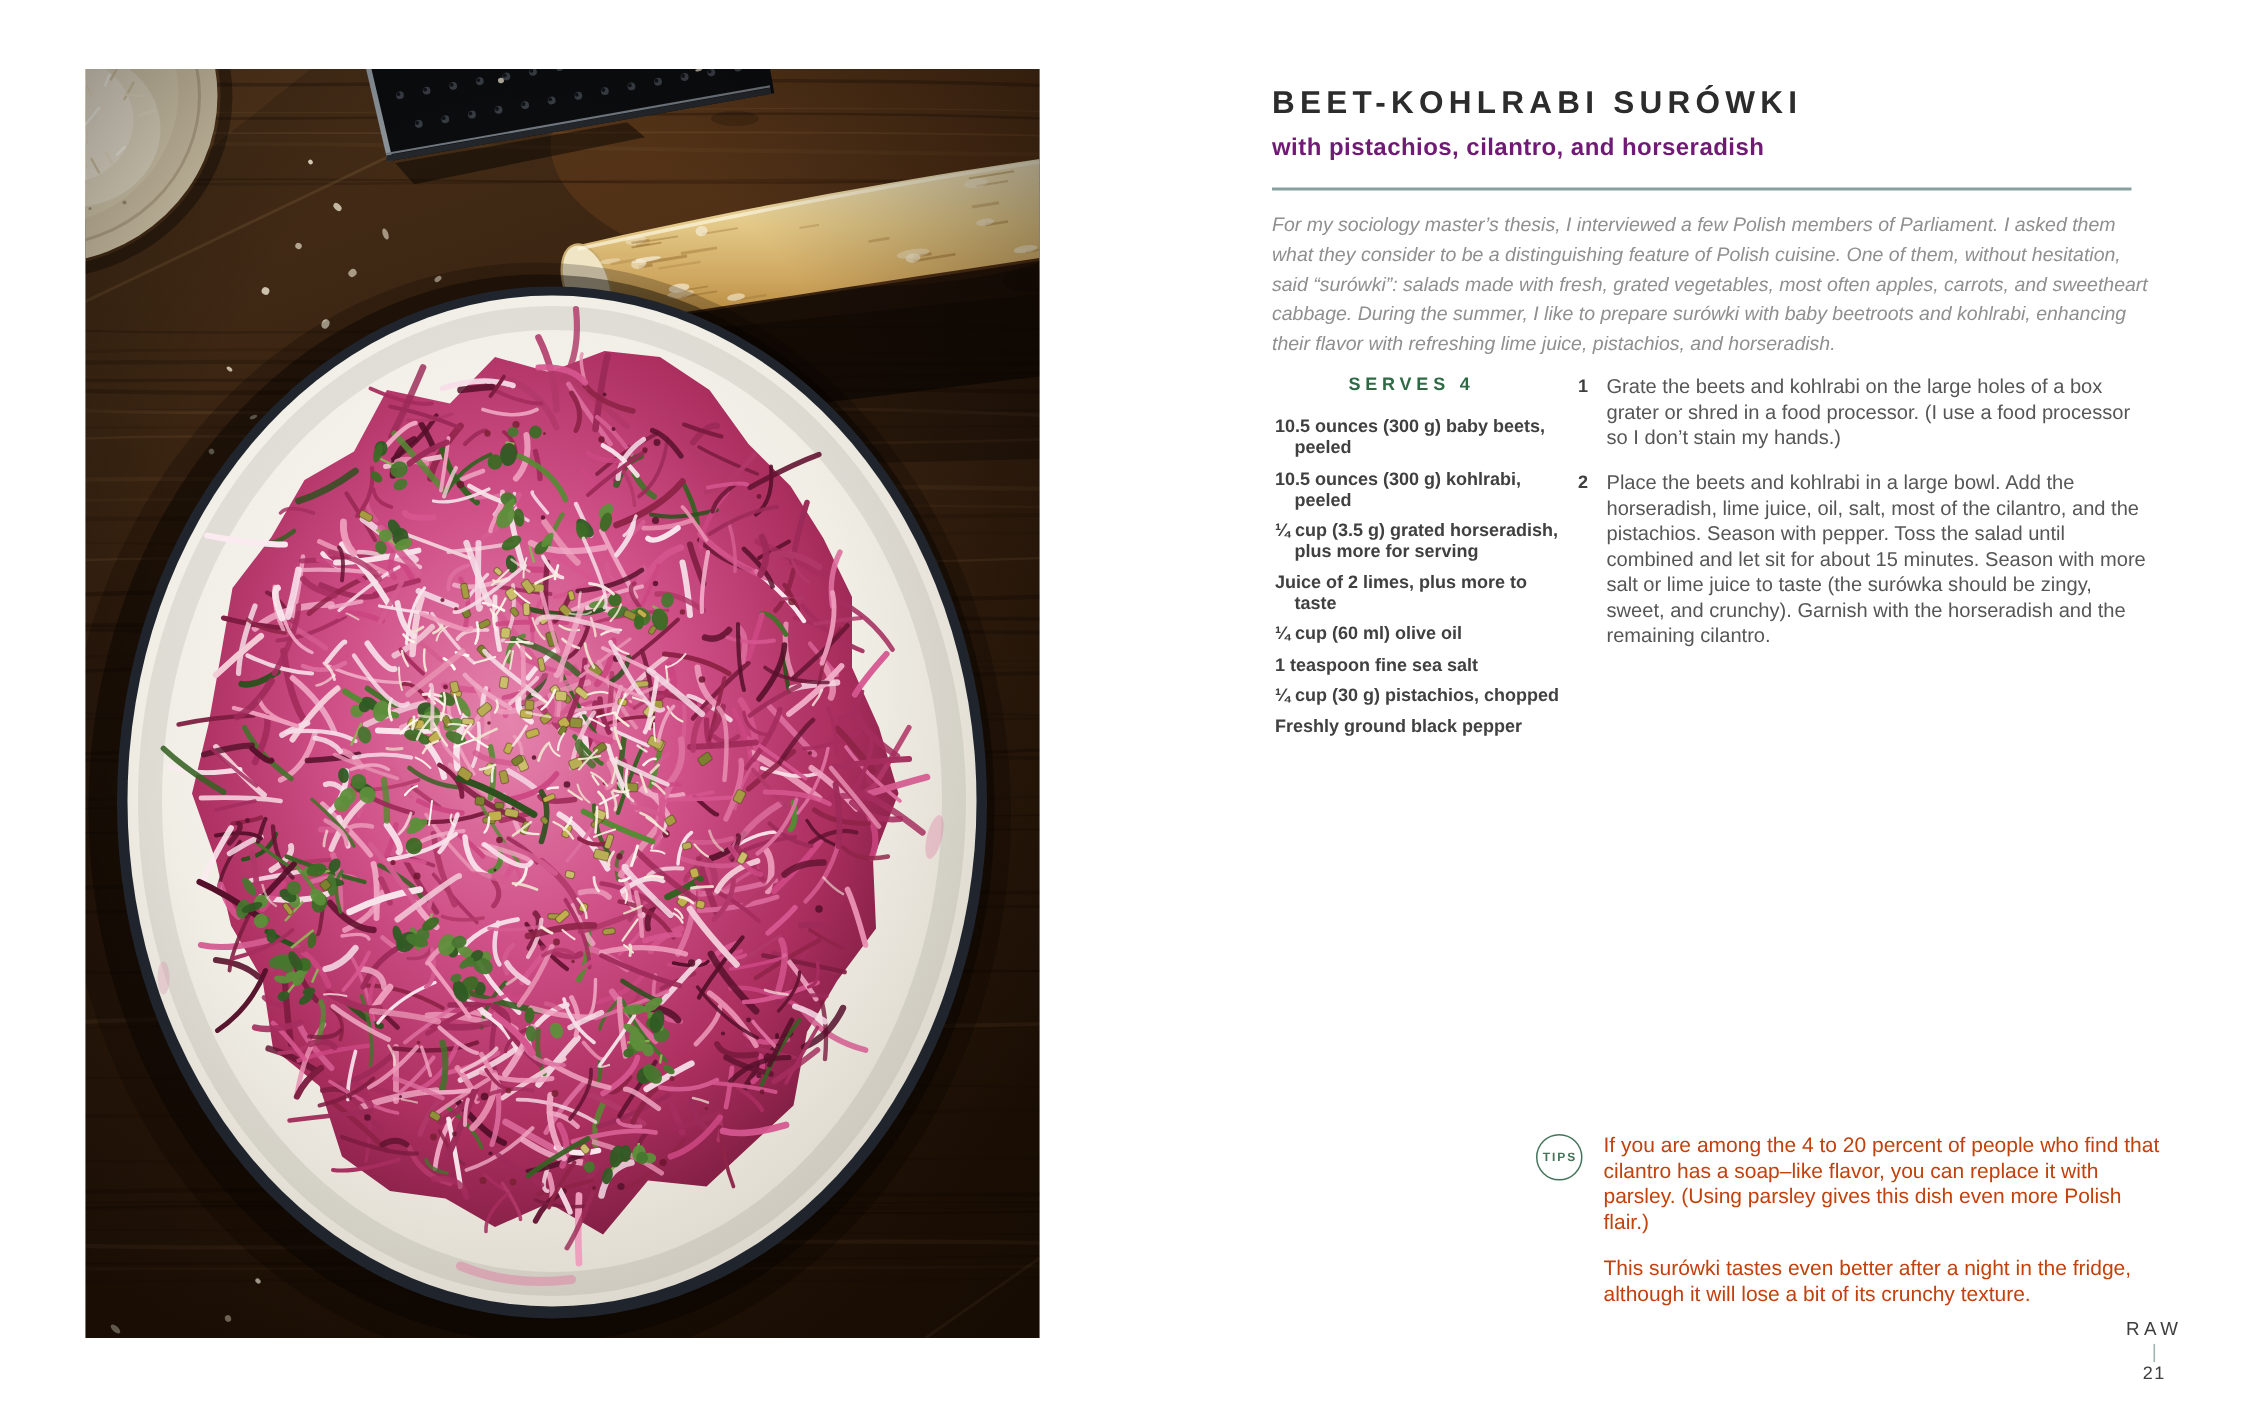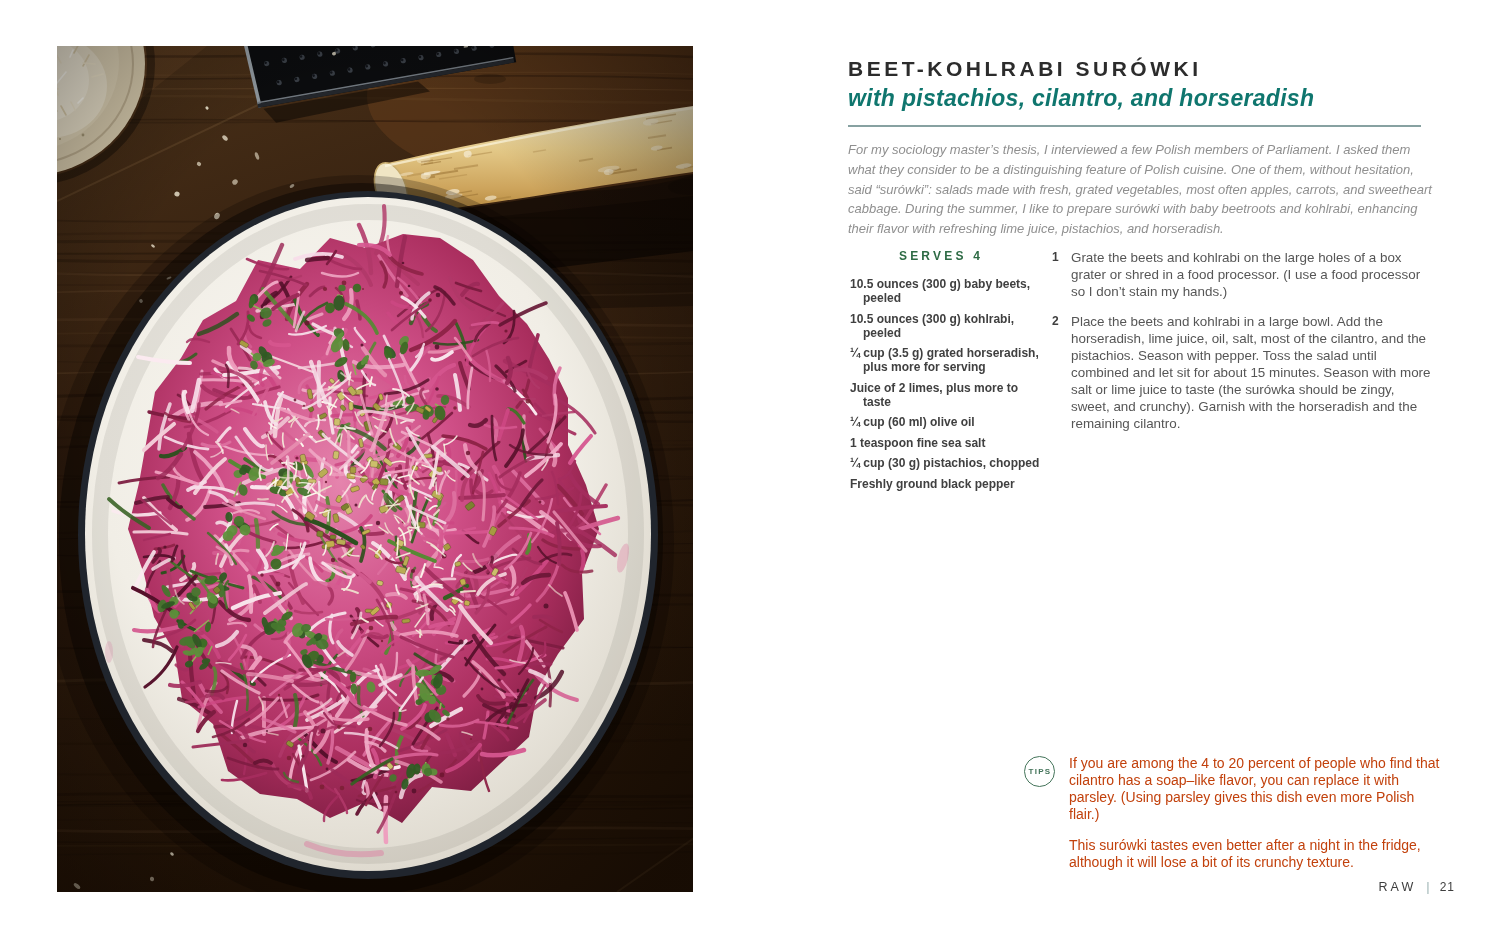--- a/index.html
+++ b/index.html
@@ -12,22 +12,22 @@
     overflow:hidden;background:#2e1d0e;
   }
   .photo svg{display:block}
 
   .recipe{position:absolute;left:848px;top:56px;width:585px}
   .title{
     margin:0;font-size:21px;font-weight:700;letter-spacing:3.5px;
     color:#2c2c2c;line-height:26px;
   }
   .subtitle{
-    margin:6px 0 0 0;font-size:23px;font-weight:700;letter-spacing:.3px;
-    color:#0f766e;line-height:21px;font-style:italic;
+    margin:6px 0 0 0;font-size:16px;font-weight:700;letter-spacing:.3px;
+    color:#701a75;line-height:21px;
   }
   .rule{height:2px;background:#87a1a1;margin:16px 0 13px 0;width:573px}
   .intro{
     margin:0;font-style:italic;color:#8f8f8f;font-size:13px;line-height:19.8px;
     width:585px;
   }
 
   .ing{position:absolute;left:850px;top:249px;width:192px}
   .serves{
     color:#2e6b45;font-weight:700;letter-spacing:3.2px;font-size:12px;
@@ -51,21 +51,21 @@
   .tips-badge{
     width:31px;height:31px;border:1.6px solid #44745a;border-radius:50%;
     color:#44745a;font-size:8px;letter-spacing:1.3px;font-weight:700;
     display:flex;align-items:center;justify-content:center;flex:none;
     margin-top:1px;box-sizing:border-box;padding-left:1px;
   }
   .tips-body{margin-left:14px;width:374px}
   .tips-body p{color:#c2410c;font-size:14px;line-height:17px;margin:0 0 14px 0}
 
   .footer{
-    position:absolute;top:879px;right:45px;display:flex;align-items:center;
+    position:absolute;top:879px;right:45px;display:flex;align-items:center;flex-direction:column;
   }
   .footer .raw{letter-spacing:3px;color:#3e3e3e;font-size:12.5px}
   .footer .sep{color:#9fb5b5;font-size:13px;margin:0 10px;font-weight:400}
   .footer .pnum{color:#3e3e3e;font-size:12px;letter-spacing:1px}
 </style>
 </head>
 <body>
 
 <div class="page">
 

